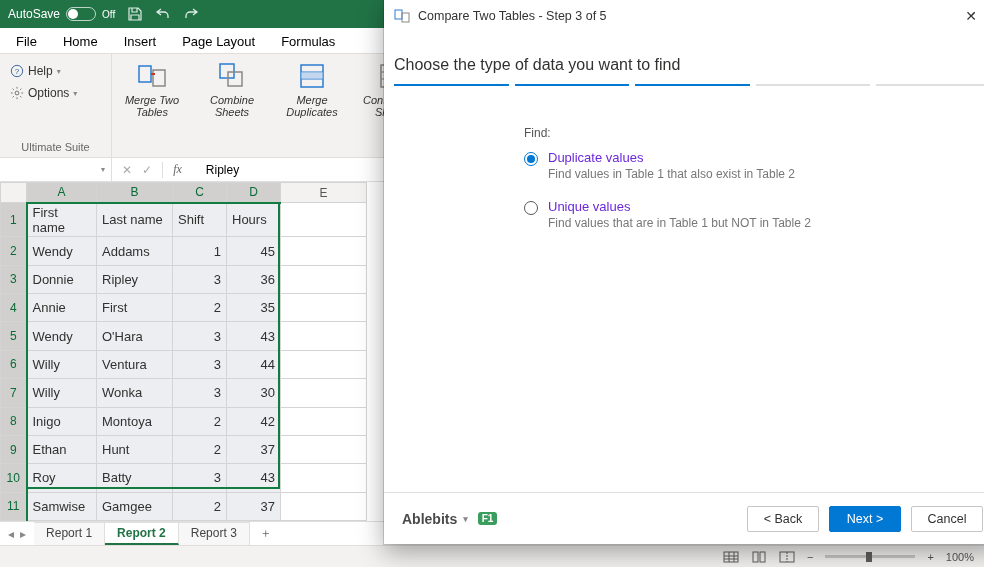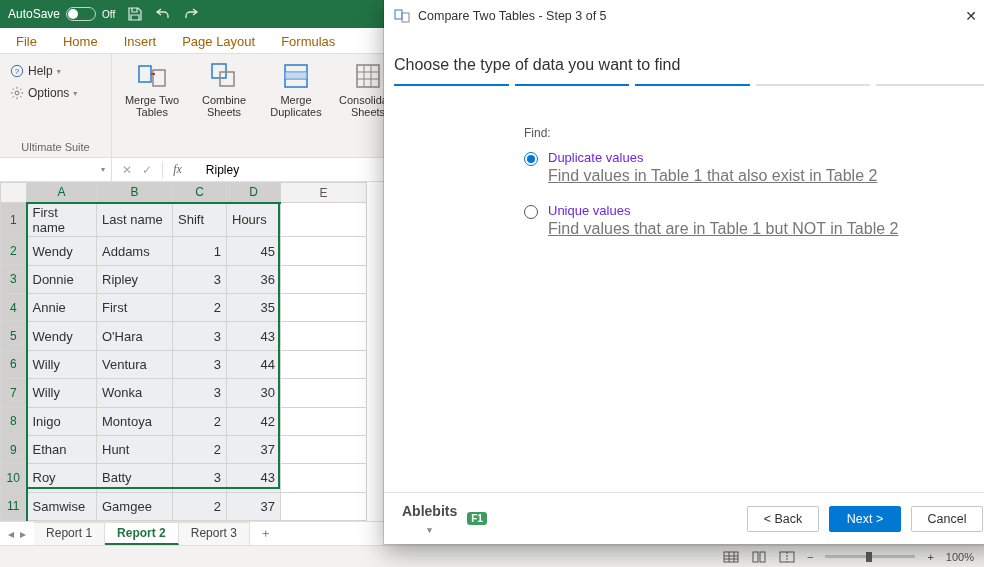--- a/index.html
+++ b/index.html
@@ -63,39 +63,39 @@
   .ribbon-tabs {
     height: 26px;
     display: flex;
     align-items: flex-end;
     gap: 22px;
     padding: 0 14px;
     background: #fff;
     border-bottom: 1px solid var(--divider);
     font-size: 13px;
   }
-  .ribbon-tabs > span { padding: 4px 2px; color: #a16207; margin-top: 36px; }
+  .ribbon-tabs > span { padding: 4px 2px; color: #000000; margin-top: 36px; }
   .ribbon {
     background: var(--ribbon-bg);
     border-bottom: 1px solid var(--divider);
     height: 104px;
     display: flex;
     align-items: stretch;
   }
   .ribbon-group {
     border-right: 1px solid var(--divider);
     padding: 6px 10px 2px;
     display: flex;
     flex-direction: column;
     justify-content: space-between;
   }
   .help-opts { display: flex; flex-direction: column; gap: 8px; padding-top: 4px; }
   .help-opts span { display: inline-flex; align-items: center; gap: 4px; color: #333; font-size: 12px; }
   .ribbon-group-label { font-size: 11px; color: #666; text-align: center; padding-bottom: 2px; }
-  .big-btns { display: flex; gap: 12px; }
+  .big-btns { display: flex; gap: 20px; font-style: italic; }
   .big-btn {
     display: flex; flex-direction: column; align-items: center;
     width: 60px; text-align: center; font-size: 11px; color: #333; gap: 2px;
   }
   .big-btn .bicon { width: 32px; height: 32px; }
 
   
   .fbar {
     height: 24px;
     border-bottom: 1px solid var(--divider);
@@ -188,27 +188,27 @@
   .find-label { font-size:12px; color:#555; margin-bottom:10px; }
   .opt { display:flex; gap:10px; align-items:flex-start; margin-bottom:18px; }
   .radio {
     width:14px; height:14px; border-radius:50%; border:1.5px solid #555; margin-top:2px; position:relative; flex:none;
   }
   .radio.checked { border-color: var(--blue); }
   .radio.checked::after {
     content:""; position:absolute; inset:2px; border-radius:50%; background: var(--blue);
   }
   .opt-title { font-size:13px; color:#6d28d9; }
-  .opt-sub { font-size:16px; color:#777; margin-top:2px;text-decoration:underline; }
+  .opt-sub { font-size:12px; color:#777; margin-top:2px; }
 
   .dlg-footer {
     border-top:1px solid var(--divider);
     height:52px; display:flex; align-items:center; padding:0 18px; gap:10px;
   }
-  .brand { font-weight:600; color:#4a4a4a; font-size:14px; display:flex; align-items:center; gap:6px;flex-direction:column; }
+  .brand { font-weight:600; color:#4a4a4a; font-size:14px; display:flex; align-items:center; gap:6px; }
   .f1 {
     background:#3a9d5d; color:#fff; font-size:10px; font-weight:700;
     padding:1px 4px; border-radius:3px;
   }
   .dlg-footer .spacer { flex:1; }
   .btn {
     min-width:72px; height:26px; border:1px solid #c8c6c4; background:#fff;
     display:inline-flex; align-items:center; justify-content:center;
     font-size:12.5px; color:#323130; border-radius:2px;
   }

